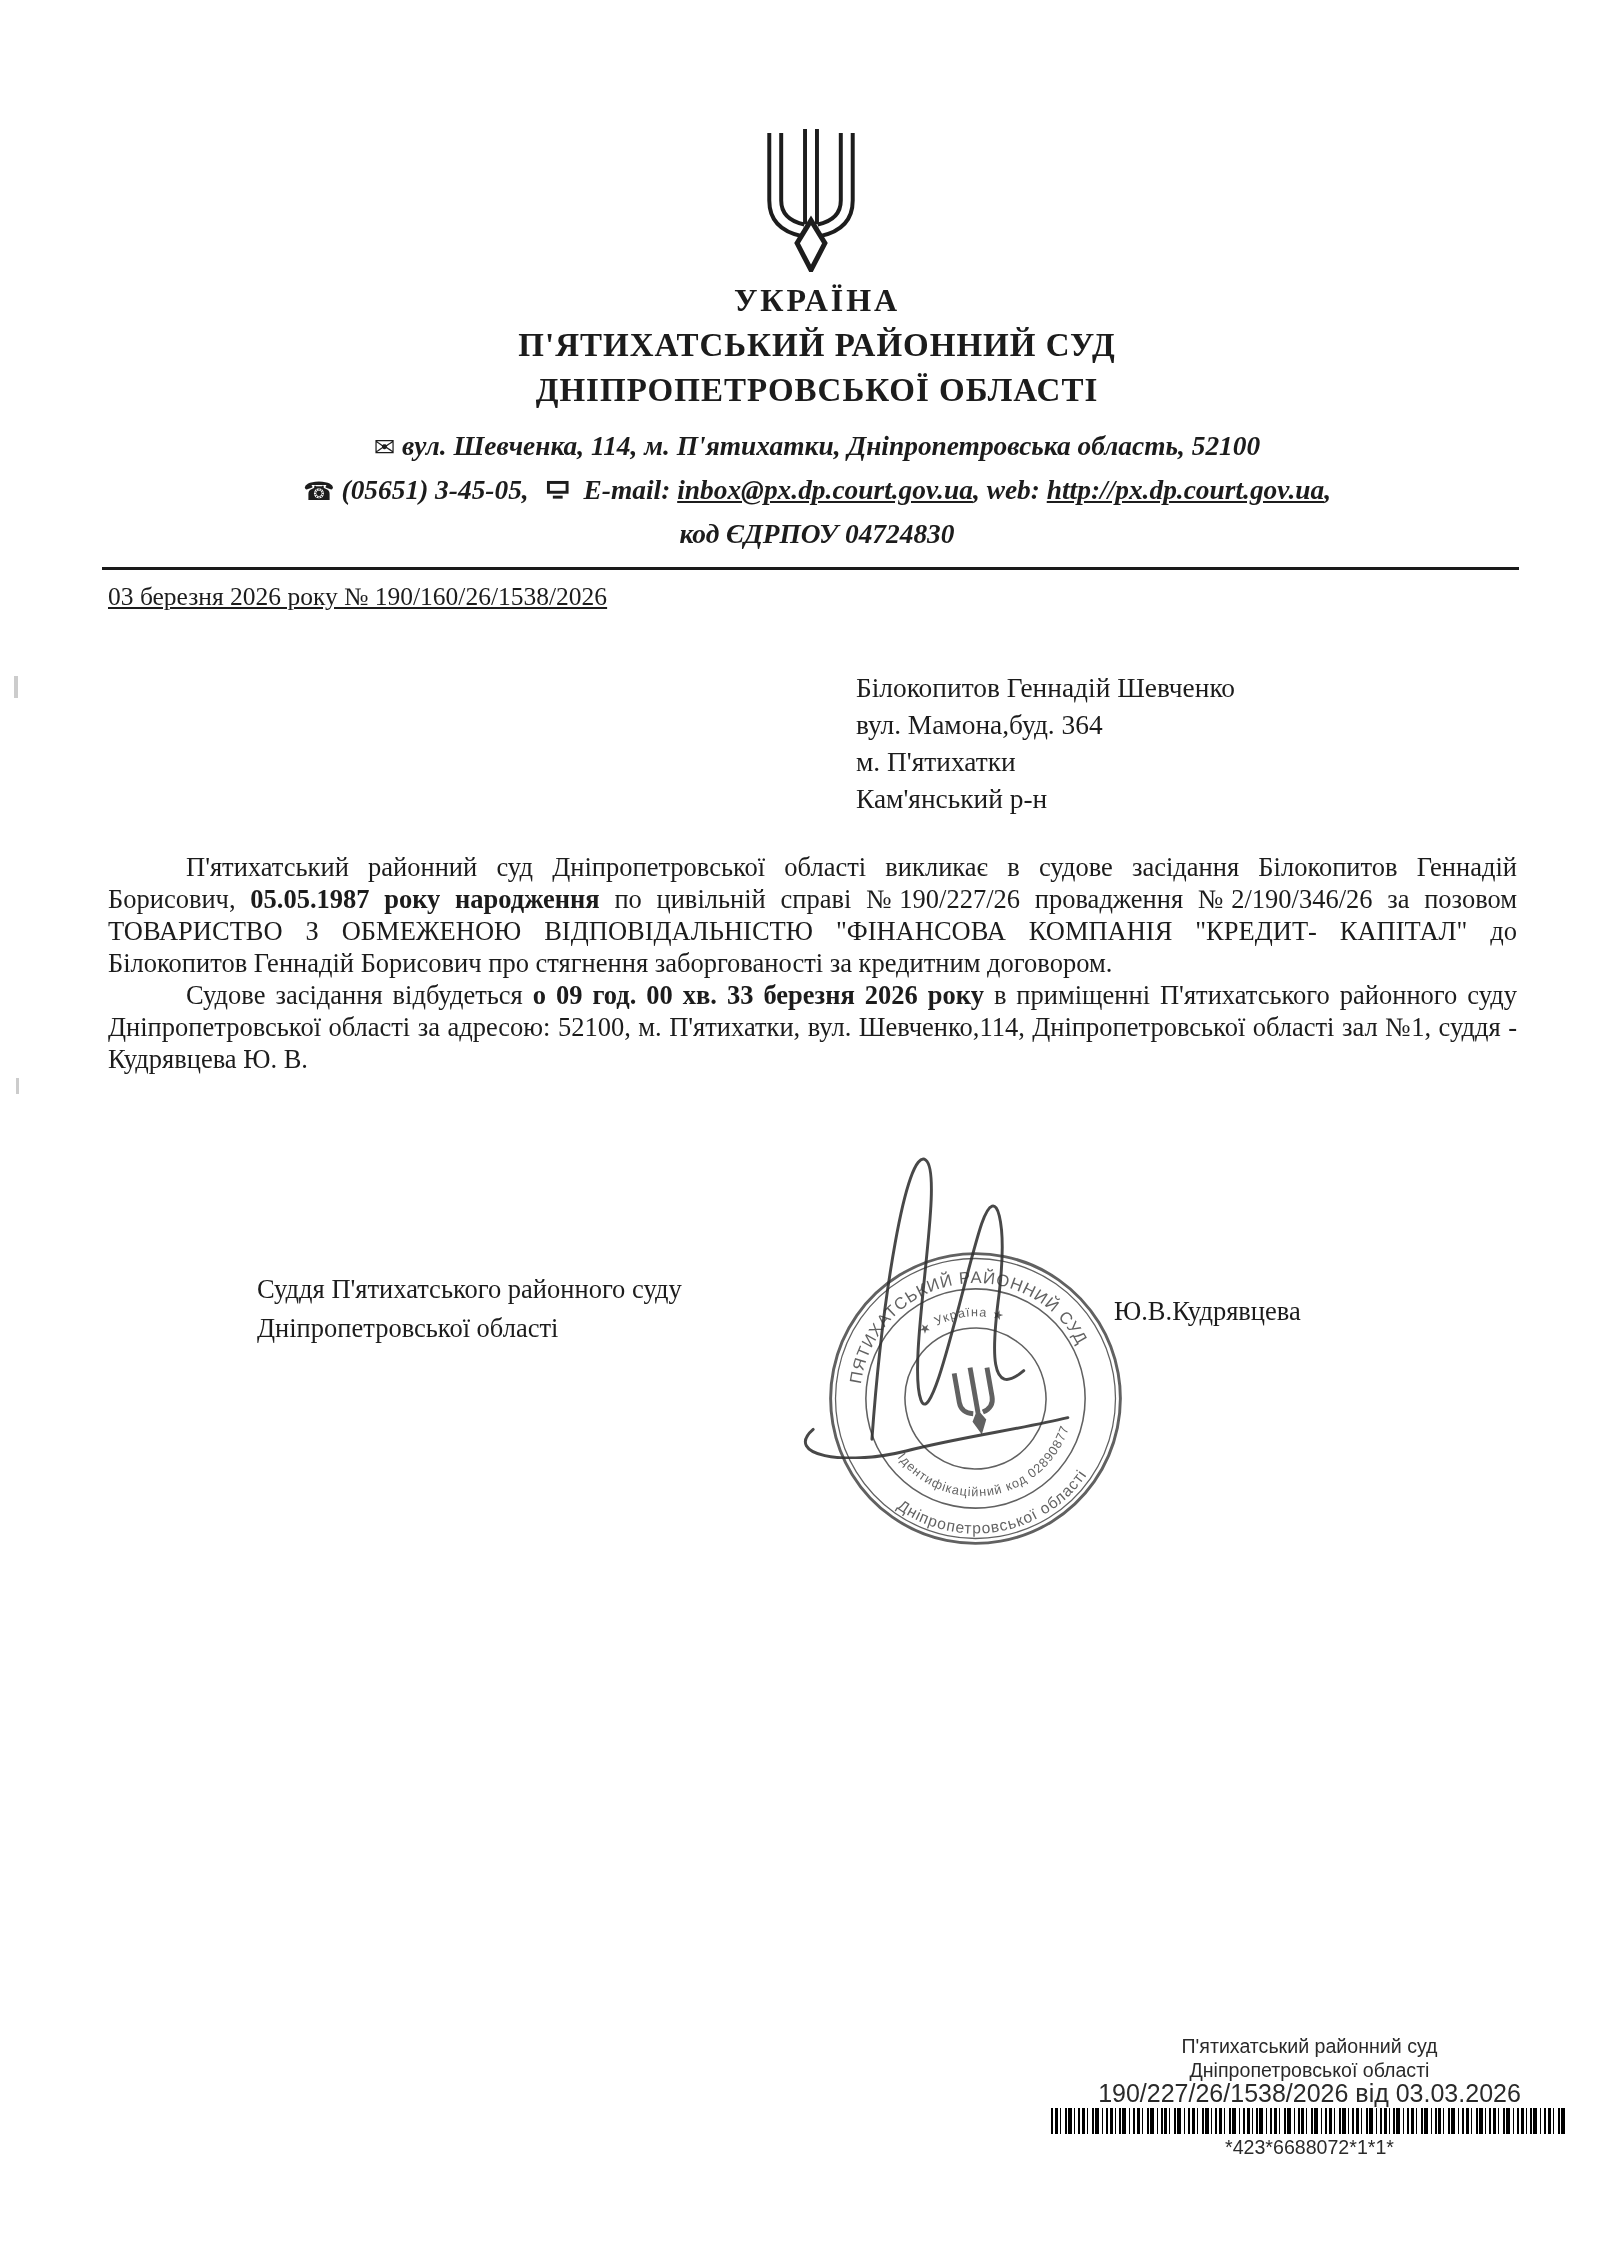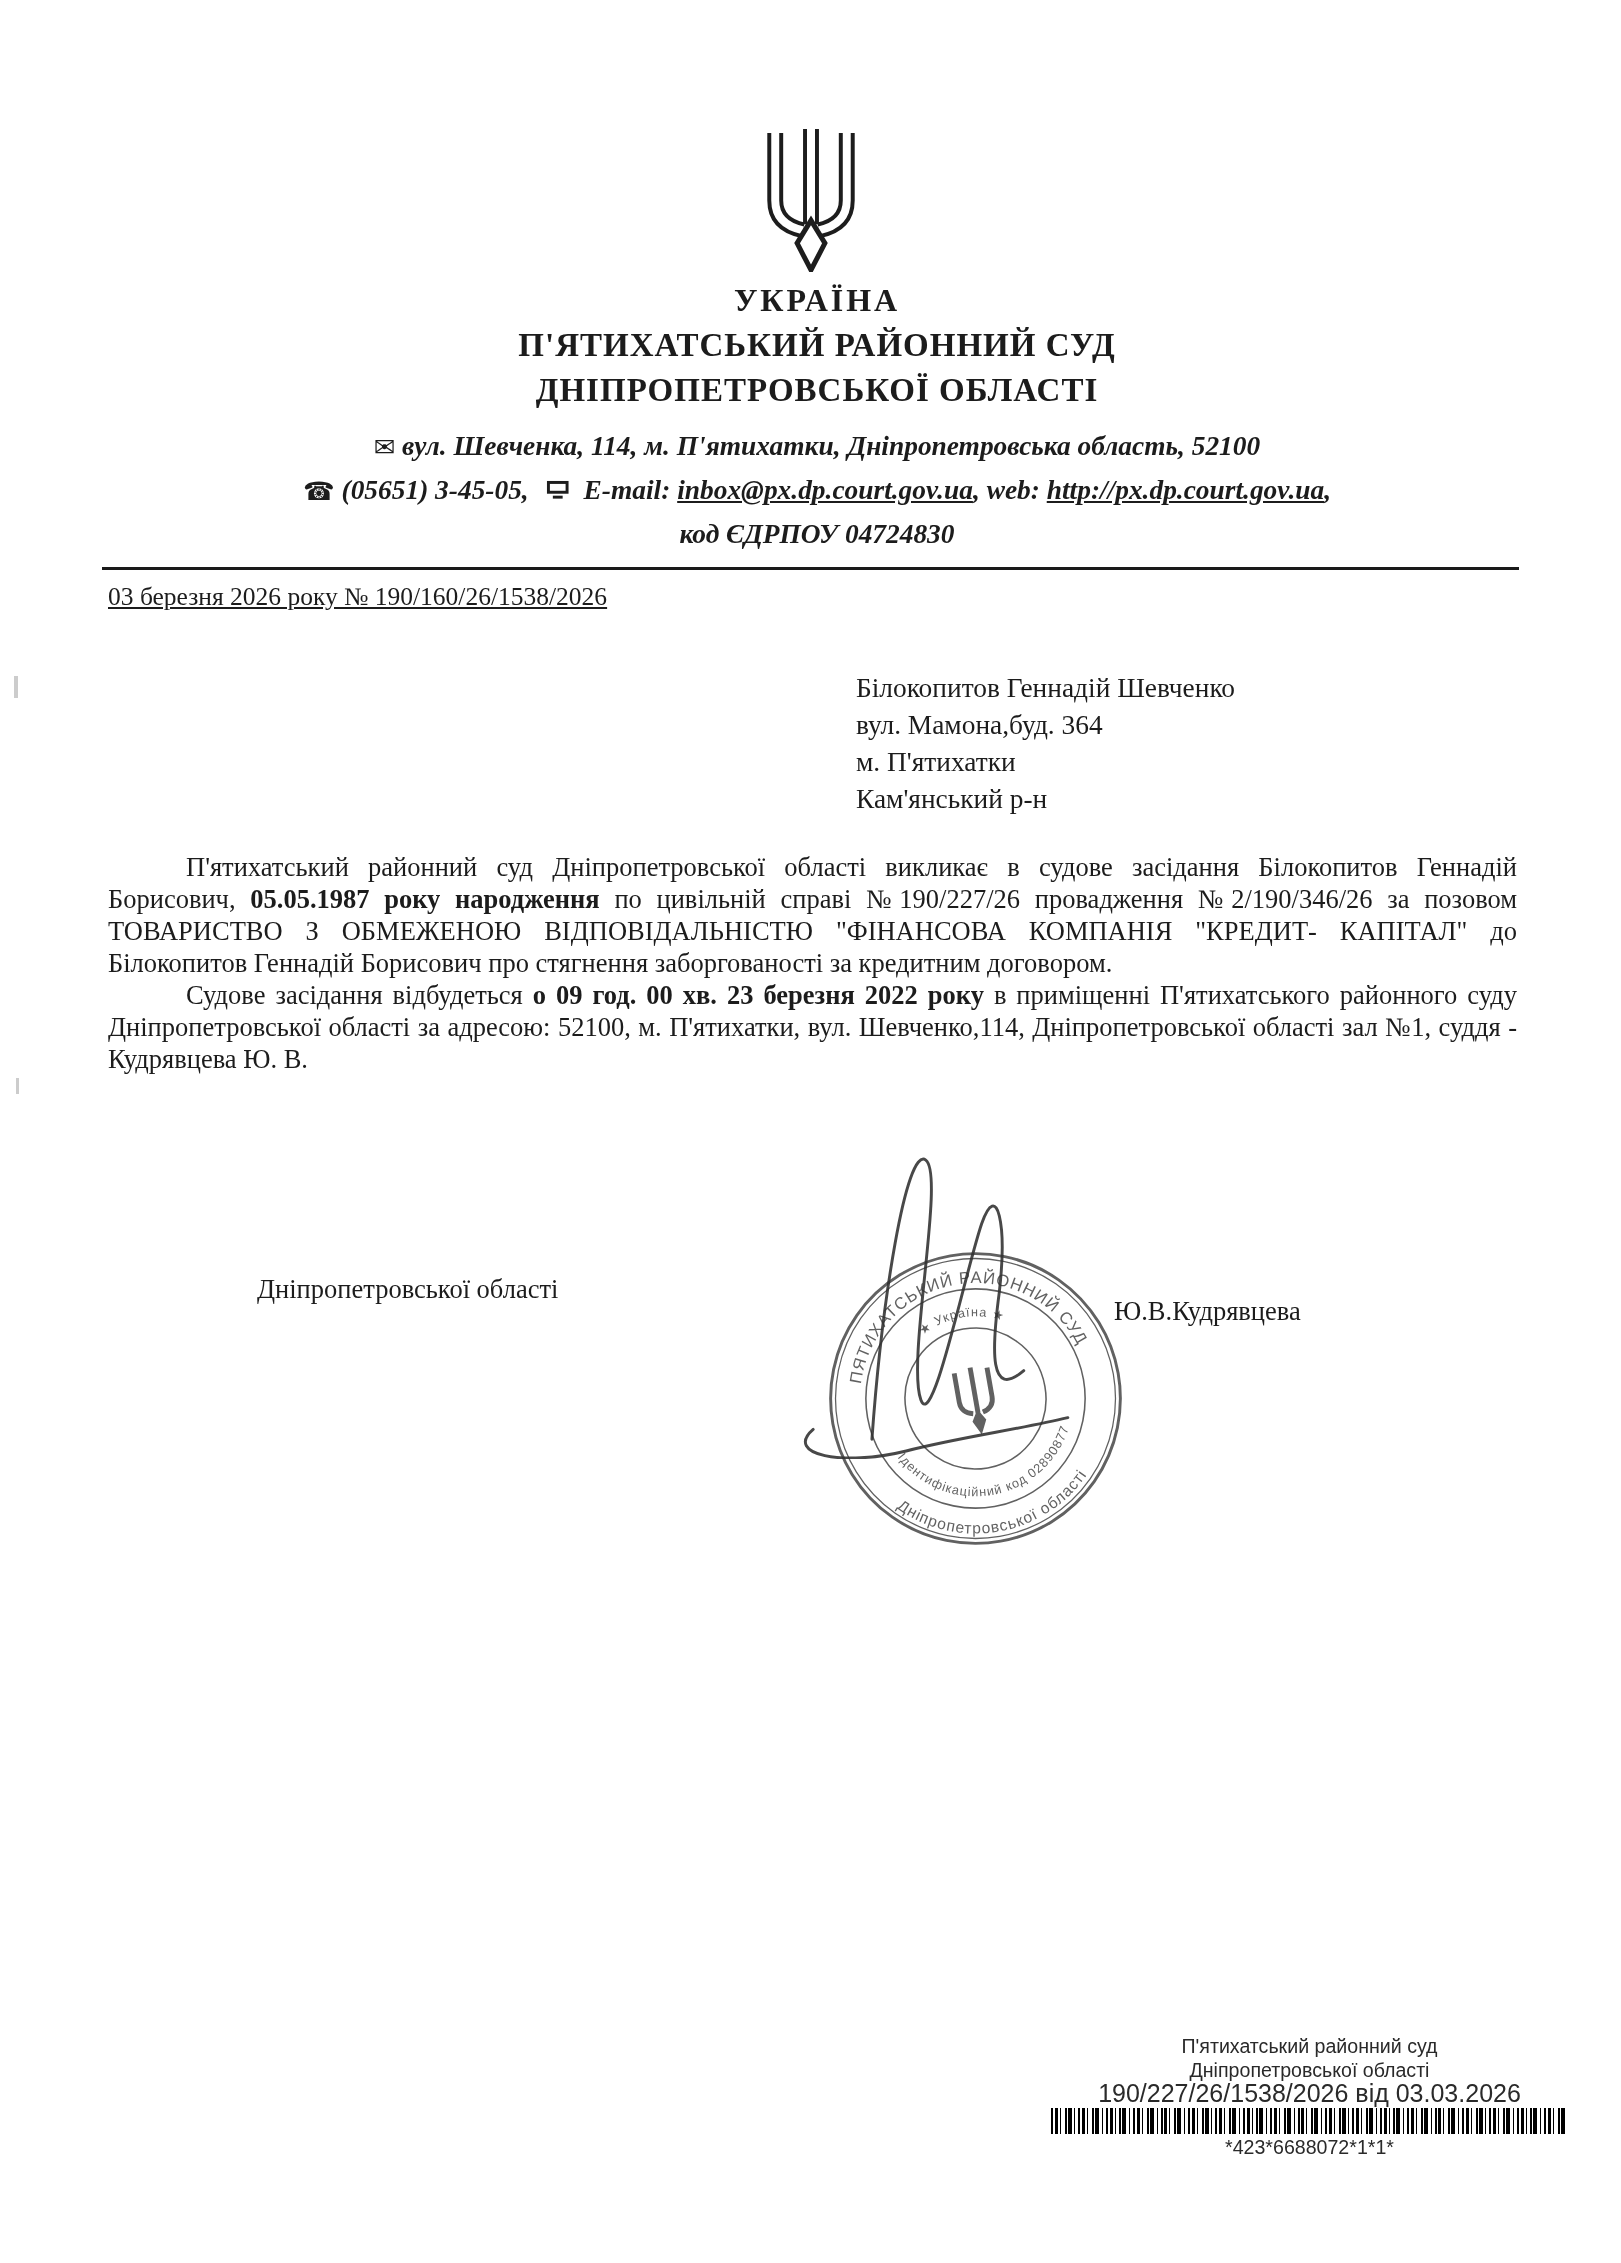--- a/index.html
+++ b/index.html
@@ -119,24 +119,25 @@
 
 <div class="abs recipient">
   <div>Білокопитов Геннадій Шевченко</div>
   <div>вул.  Мамона,буд. 364</div>
   <div>м. П'ятихатки</div>
   <div>Кам'янський р-н</div>
 </div>
 
 <div class="abs body-text">
   <p><span>П'ятихатський районний суд Дніпропетровської області викликає в судове засідання Білокопитов Геннадій Борисович, </span><b>05.05.1987 року народження</b><span> по цивільній справі №190/227/26 провадження №2/190/346/26 за позовом ТОВАРИСТВО З ОБМЕЖЕНОЮ ВІДПОВІДАЛЬНІСТЮ "ФІНАНСОВА КОМПАНІЯ "КРЕДИТ- КАПІТАЛ" до Білокопитов Геннадій Борисович  про стягнення заборгованості за кредитним договором.</span></p>
-  <p><span>Судове засідання відбудеться </span><b>о 09 год. 00 хв. 23 березня 2022 року</b><span> в приміщенні  П'ятихатського районного суду Дніпропетровської області за адресою: 52100, м. П'ятихатки, вул. Шевченко,114, Дніпропетровської області зал №1, суддя - Кудрявцева Ю. В.</span></p>
+  <p><span>Судове засідання відбудеться </span><b>о 09 год. 00 хв. 33 березня 2026 року</b><span> в приміщенні  П'ятихатського районного суду Дніпропетровської області за адресою: 52100, м. П'ятихатки, вул. Шевченко,114, Дніпропетровської області зал №1, суддя - Кудрявцева Ю. В.</span></p>
 </div>
 
 <div class="abs sig-role">
+  <div>Суддя П'ятихатського районного суду</div>
   <div>Дніпропетровської області</div>
 </div>
 <div class="abs judge-name">Ю.В.Кудрявцева</div>
 
 <div class="abs stamp-wrap">
   <svg width="323" height="323" viewBox="0 0 330 330">
     <defs>
       <path id="arcOT" d="M47,165 A118,118 0 1 1 283,165"></path>
       <path id="arcOB" d="M27,165 A138,138 0 0 0 303,165"></path>
       <path id="arcIT" d="M81,165 A84,84 0 1 1 249,165"></path>

